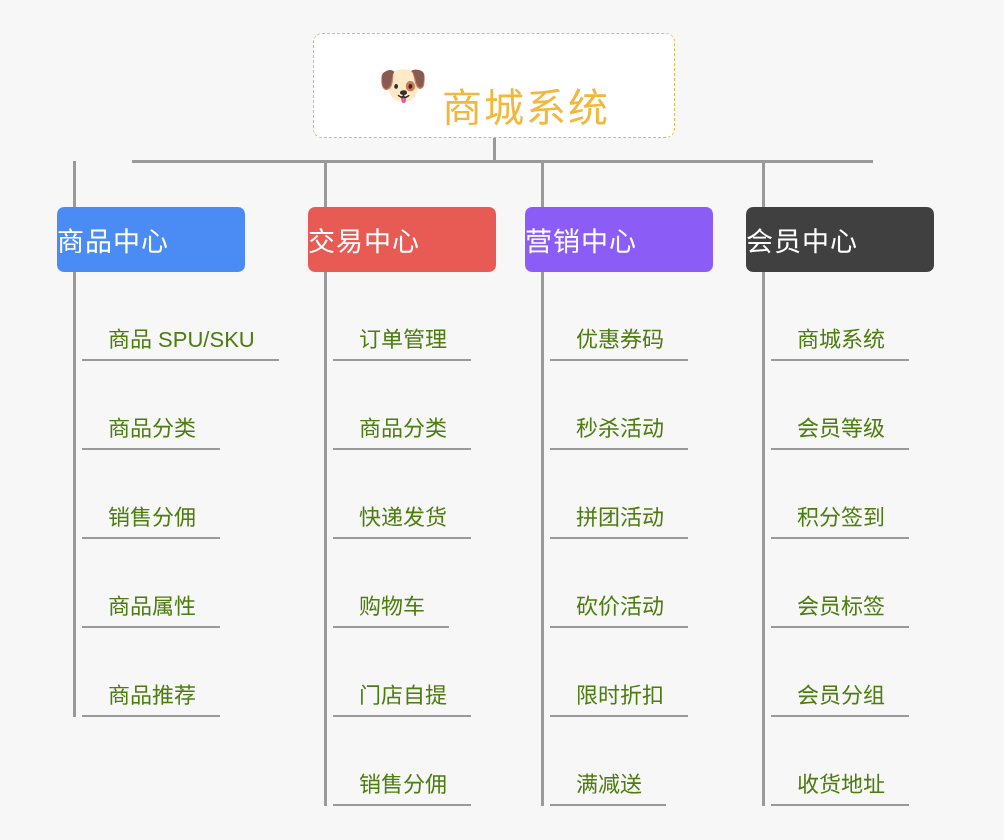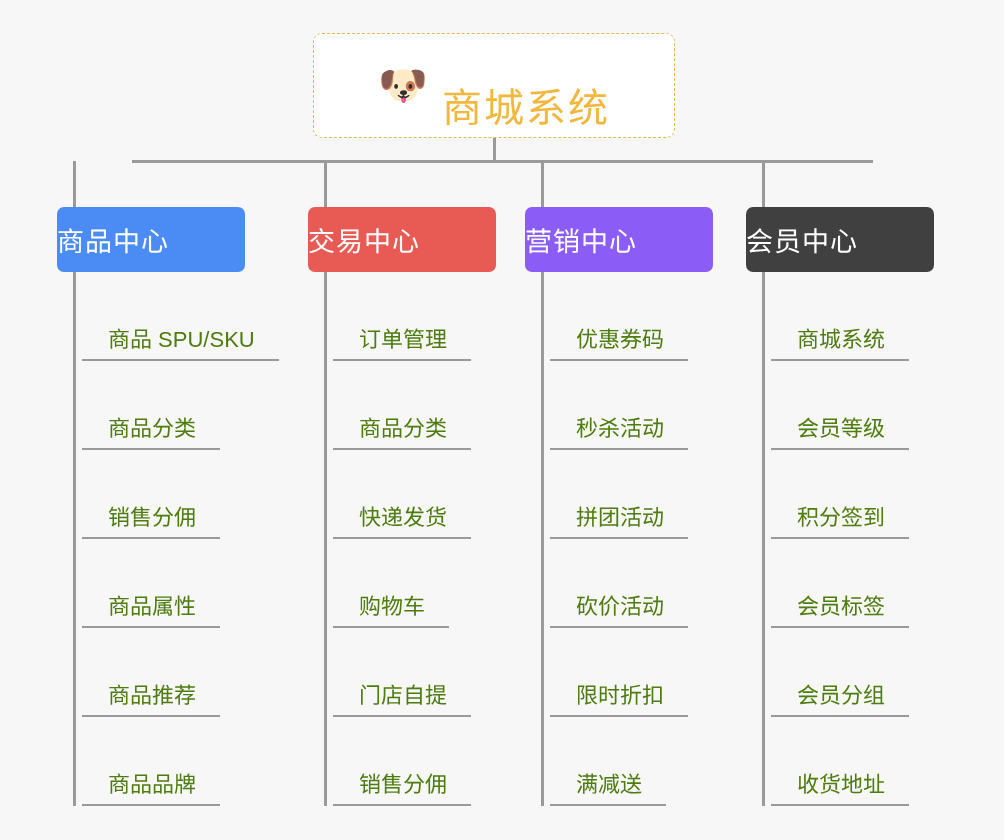--- a/index.html
+++ b/index.html
@@ -150,23 +150,20 @@
         </div>
         <div class="leaf">
           <span class="leaf-text">销售分佣</span>
         </div>
         <div class="leaf">
           <span class="leaf-text">商品属性</span>
         </div>
         <div class="leaf">
           <span class="leaf-text">商品推荐</span>
         </div>
-        <div class="leaf">
-          <span class="leaf-text">商品品牌</span>
-        </div>
       </div>
     </div>
     <div class="branch" style="left: 308px;">
       <div class="branch-drop" style="left: 16px;"></div>
       <div class="branch-head" style="background: rgb(232, 91, 84);">
         <span>交易中心</span>
       </div>
       <div class="leaf-list">
         <div class="leaf">
           <span class="leaf-text">订单管理</span>

